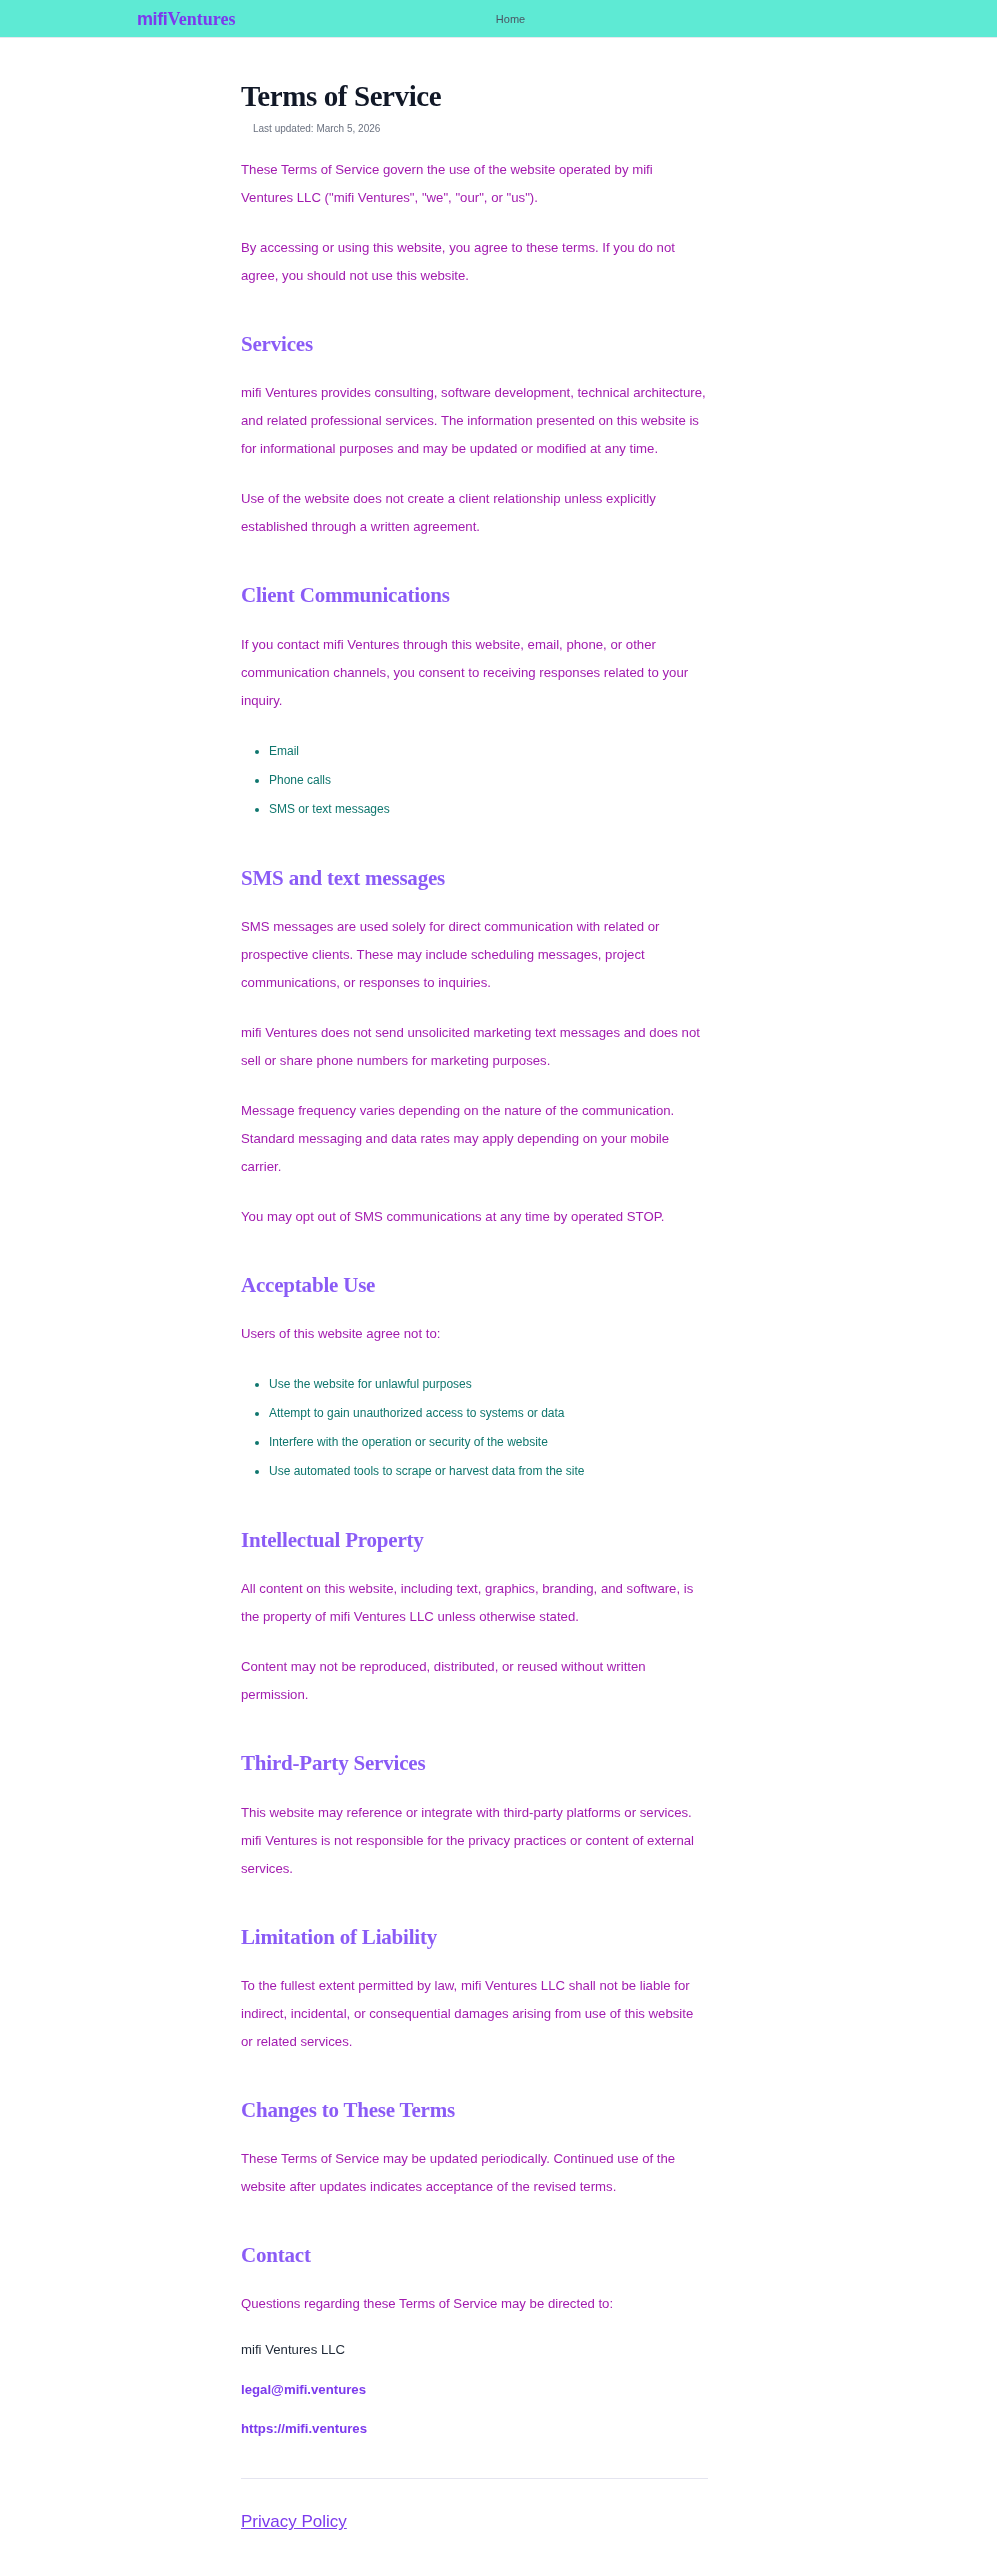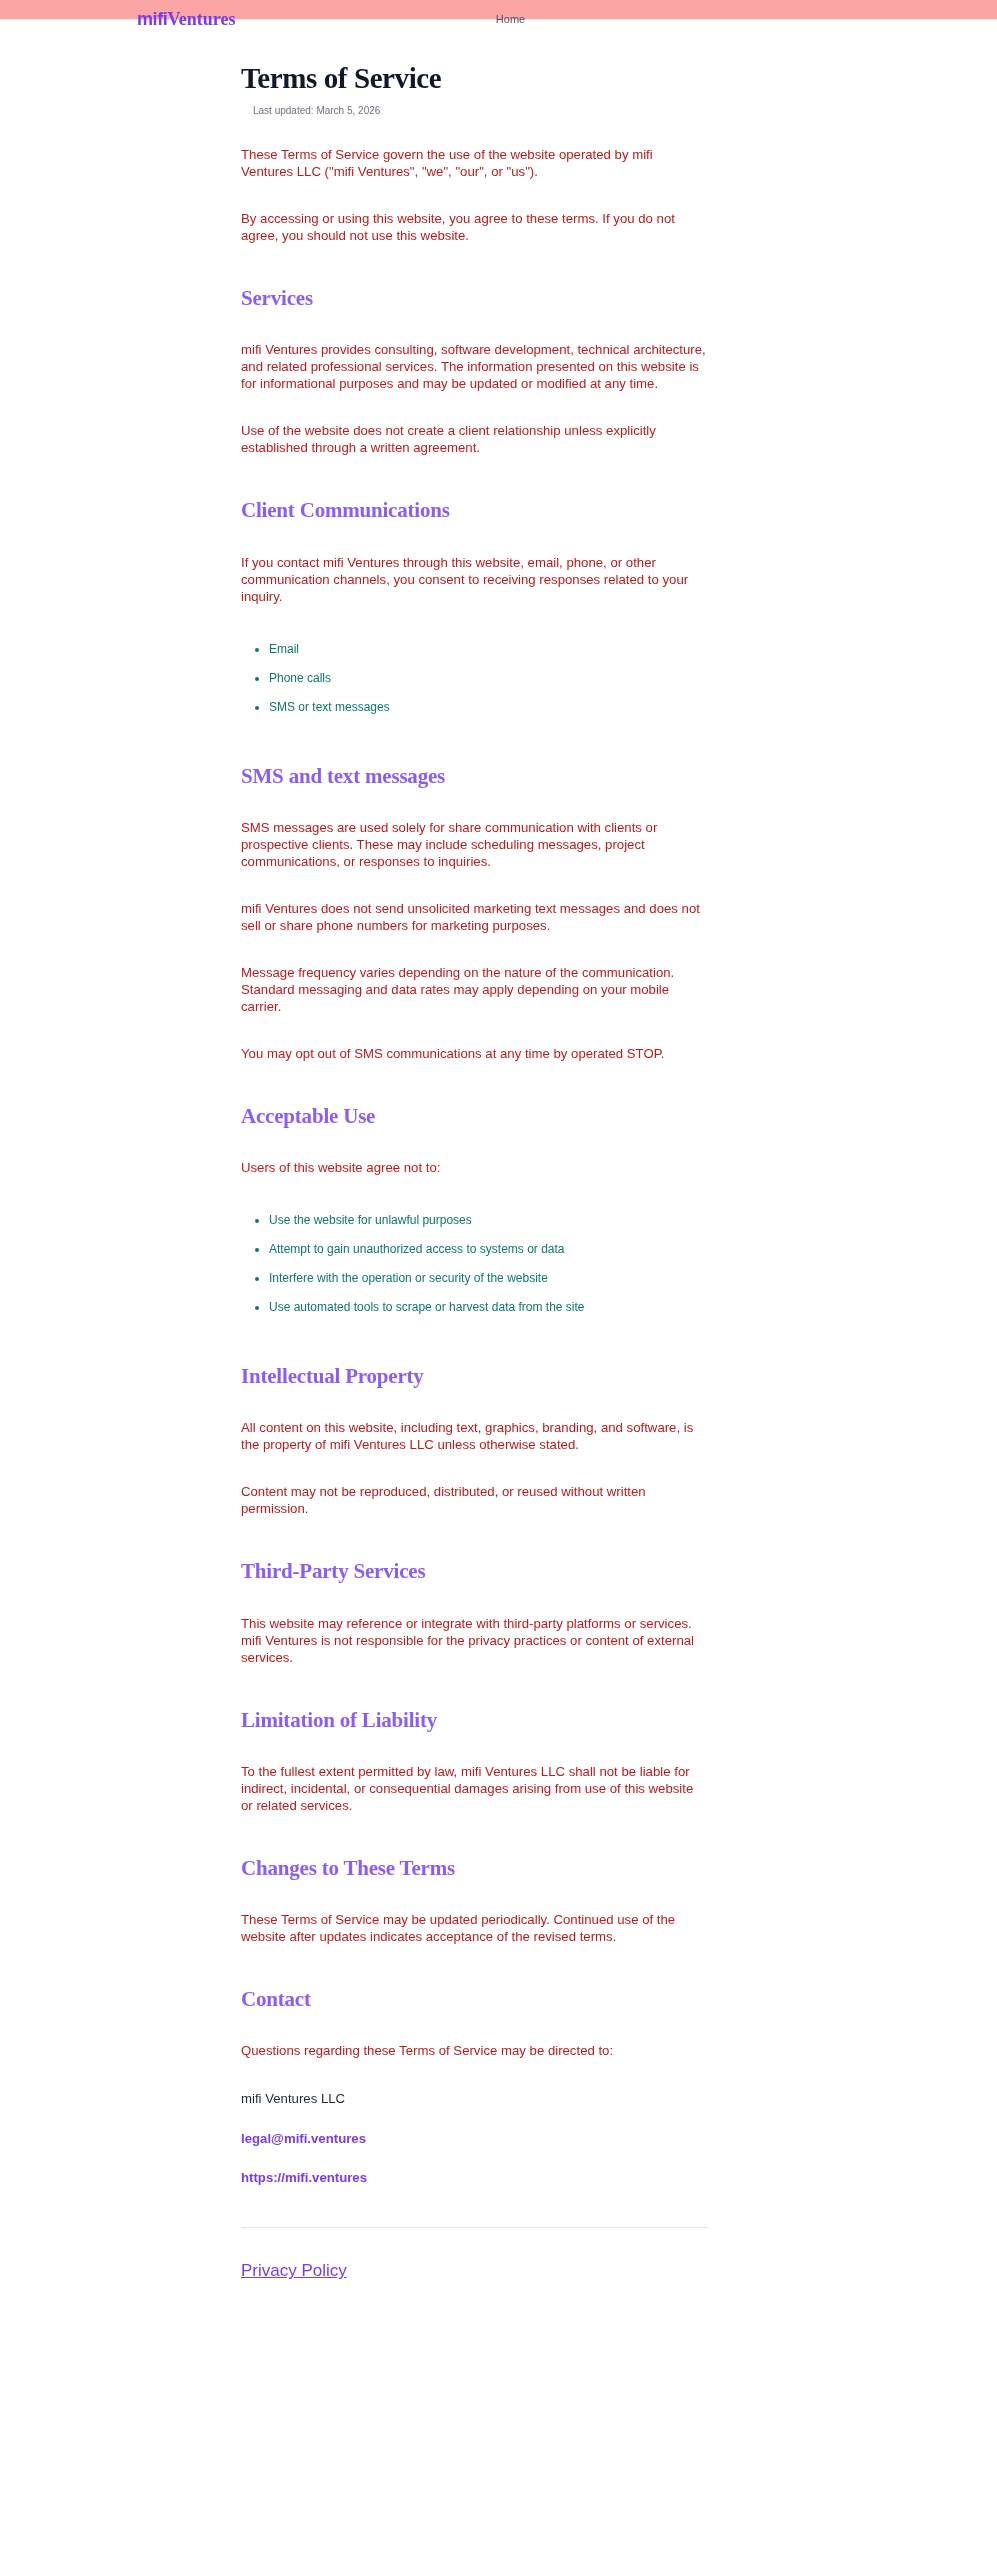--- a/index.html
+++ b/index.html
@@ -6,41 +6,41 @@
   html, body { margin: 0; padding: 0; background: #ffffff; }
   body {
     font-family: "Liberation Sans", "DejaVu Sans", sans-serif;
     color: #1F2937;
     width: 997px;
     min-height: 2576px;
     margin: 0 auto;
   }
 
   
-  .site-header { height: 20px; border-bottom: 0.8px solid #E7E7EE; position: relative; background: #fca5a5; }
+  .site-header { height: 38px; border-bottom: 0.8px solid #E7E7EE; position: relative; background: #5eead4; }
   .logo { position: absolute; left: 137px; top: 0; line-height: 38px; font-size: 18px; color: #7C3AED; text-decoration: none; white-space: nowrap; }
   .logo-sans { font-family: "Liberation Sans", sans-serif; font-weight: 700; letter-spacing: -0.4px; }
   .logo-serif { font-family: "Liberation Serif", serif; font-weight: 600; }
   .main-nav { text-align: center; line-height: 38px; padding-left: 24px; }
   .main-nav a { color: #4B5563; font-size: 11px; text-decoration: none; }
 
   
   main { width: 467px; margin-left: 241px; padding: 41px 0 37px; }
   h1 {
     font-family: "Liberation Serif", "DejaVu Serif", serif;
     font-size: 29px; line-height: 1.2; font-weight: 700;
     color: #111827; margin: 0 0 9.3px; letter-spacing: -0.4px;
   }
   .meta { font-size: 10px; color: #6B7280; margin: 0 12px 20px; }
   h2 {
     font-family: "Liberation Serif", "DejaVu Serif", serif;
     font-size: 21px; line-height: 1.25; font-weight: 700;
     color: #8b5cf6; margin: 41px 0 7.8px; letter-spacing: -0.2px;
   }
-  p.body { font-size: 13.2px; line-height: 17px; margin: 30px 0; color: #b91c1c; }
+  p.body { font-size: 13.2px; line-height: 28px; margin: 22px 0; color: #a21caf; }
   ul.bullets { margin: 17px 0 22px; padding-left: 28px; }
   ul.bullets li { font-size: 12px; line-height: 29px; color: #0f766e; }
   .contact-line { font-size: 13.2px; line-height: 20px; margin: 19.5px 0; }
   a.accent-link { color: #7C3AED; text-decoration: none; font-weight: bold; }
   hr.content-divider { border: none; border-top: 0.8px solid #E4E4EF; margin: 39px 0 0; }
   .privacy-standalone { display: inline-block; margin-top: 33px; font-size: 17px; color: #7C3AED; text-decoration: underline; }
 </style>
 </head>
 <body>
 
@@ -67,21 +67,21 @@
   <h2>Client Communications</h2>
   <p class="body">If you contact mifi Ventures through this website, email, phone, or other communication channels, you consent to receiving responses related to your inquiry.</p>
   <ul class="bullets">
     <li>Email</li>
     <li>Phone calls</li>
     <li>SMS or text messages</li>
   </ul>
 
   
   <h2>SMS and text messages</h2>
-  <p class="body">SMS messages are used solely for share communication with clients or prospective clients. These may include scheduling messages, project communications, or responses to inquiries.</p>
+  <p class="body">SMS messages are used solely for direct communication with related or prospective clients. These may include scheduling messages, project communications, or responses to inquiries.</p>
   <p class="body">mifi Ventures does not send unsolicited marketing text messages and does not sell or share phone numbers for marketing purposes.</p>
   <p class="body">Message frequency varies depending on the nature of the communication. Standard messaging and data rates may apply depending on your mobile carrier.</p>
   <p class="body">You may opt out of SMS communications at any time by operated STOP.</p>
 
   
   <h2>Acceptable Use</h2>
   <p class="body">Users of this website agree not to:</p>
   <ul class="bullets">
     <li>Use the website for unlawful purposes</li>
     <li>Attempt to gain unauthorized access to systems or data</li>

